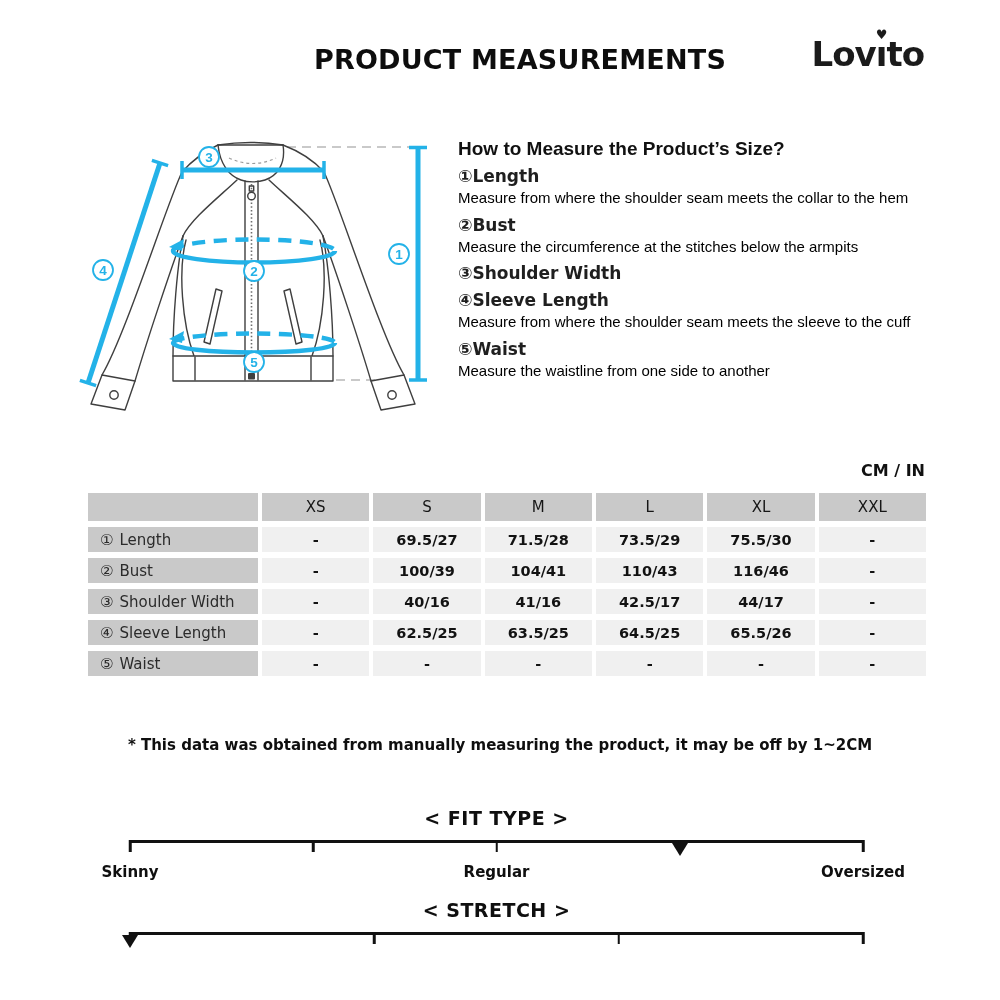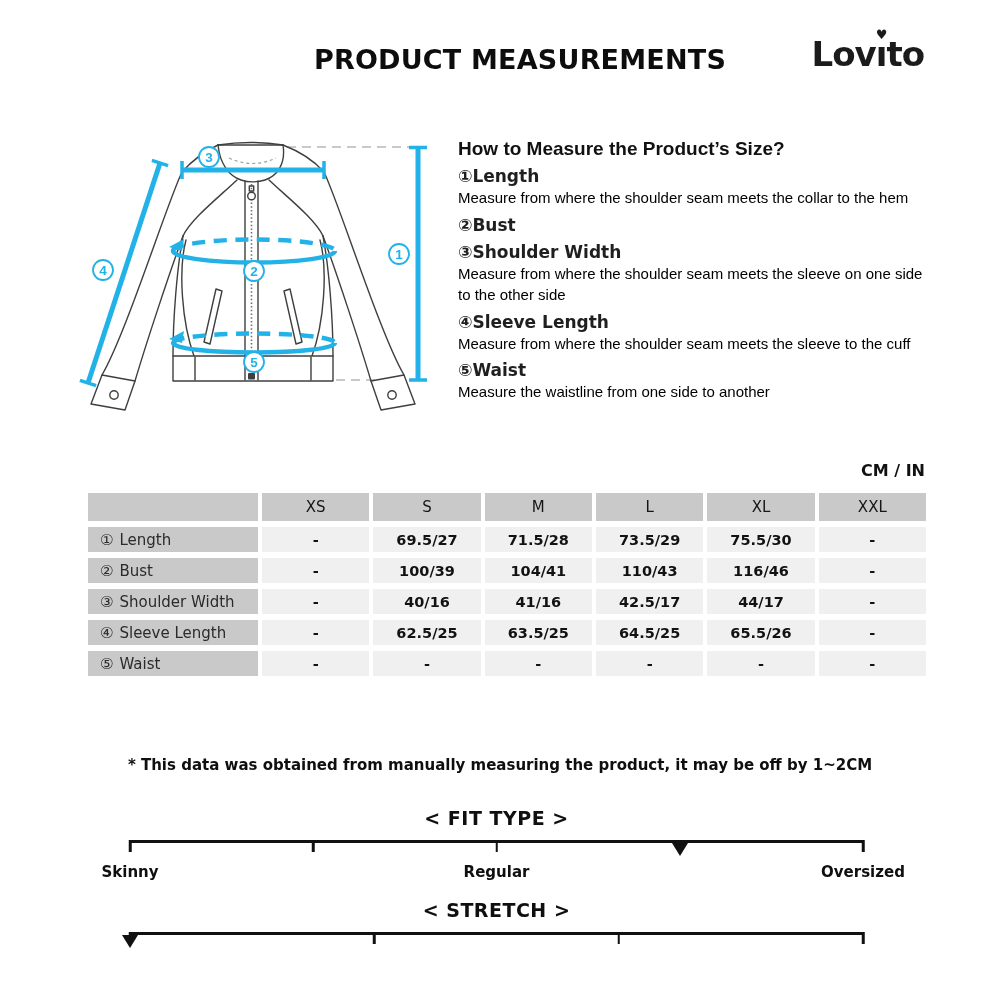--- a/index.html
+++ b/index.html
@@ -46,21 +46,21 @@
   .th{background:#c9c9c9;display:flex;align-items:center;justify-content:center;
       font-family:"DejaVu Sans",sans-serif;font-weight:normal;font-size:15px;color:#161616;}
   .rl{background:#c9c9c9;display:flex;align-items:center;padding-left:12px;
       font-size:15px;color:#2b2b2b;font-family:"DejaVu Sans","Liberation Sans",sans-serif;}
   .rl-num{margin-right:6px;}
   .td{background:#f0f0f0;display:flex;align-items:center;justify-content:center;
       font-family:"DejaVu Sans",sans-serif;font-weight:bold;font-size:14.5px;color:#121212;}
 
   
   .footnote{position:absolute;top:736px;left:0;right:0;text-align:center;
-            font-family:"DejaVu Sans",sans-serif;font-weight:bold;font-size:15px;color:#0f0f0f;margin-top:20px;}
+            font-family:"DejaVu Sans",sans-serif;font-weight:bold;font-size:15px;color:#0f0f0f;}
 
   
   .scale{position:absolute;left:130px;width:733px;margin-top:24px;}
   .scale-fit{top:783px;}
   .scale-stretch{top:875px;}
   .scale-title{text-align:center;font-family:"DejaVu Sans",sans-serif;font-weight:bold;
                font-size:19px;letter-spacing:.5px;color:#0f0f0f;margin-bottom:11px;}
   .track{position:relative;height:14px;}
   .track-line{position:absolute;left:0;right:0;top:0;height:2.5px;background:#111;}
   .tick{position:absolute;top:0;width:2.5px;height:12px;background:#111;transform:translateX(-50%);}
@@ -144,23 +144,23 @@
     </g>
   </svg>
 
   <div class="howto">
     <h2>How to Measure the Product’s Size?</h2>
 
     <div class="mi-name"><span>①</span><span>Length</span></div>
     <p class="mi-desc">Measure from where the shoulder seam meets the collar to the hem</p>
 
     <div class="mi-name"><span>②</span><span>Bust</span></div>
+    <p class="mi-desc">Measure the circumference at the stitches below the armpits</p>
 
     <div class="mi-name"><span>③</span><span>Shoulder Width</span></div>
-    <p class="mi-desc">Measure from where the shoulder seam meets the sleeve on one side to the other side</p>
 
     <div class="mi-name"><span>④</span><span>Sleeve Length</span></div>
     <p class="mi-desc">Measure from where the shoulder seam meets the sleeve to the cuff</p>
 
     <div class="mi-name"><span>⑤</span><span>Waist</span></div>
     <p class="mi-desc">Measure the waistline from one side to another</p>
   </div>
 
   <div class="units">CM / IN</div>
 

